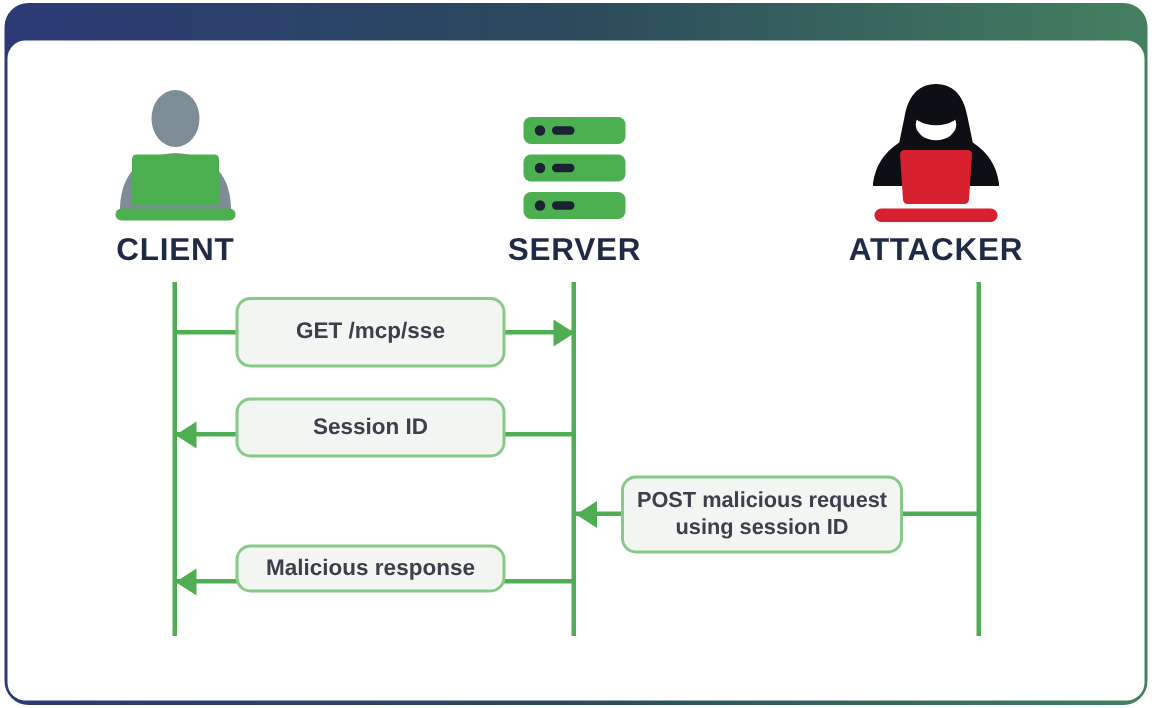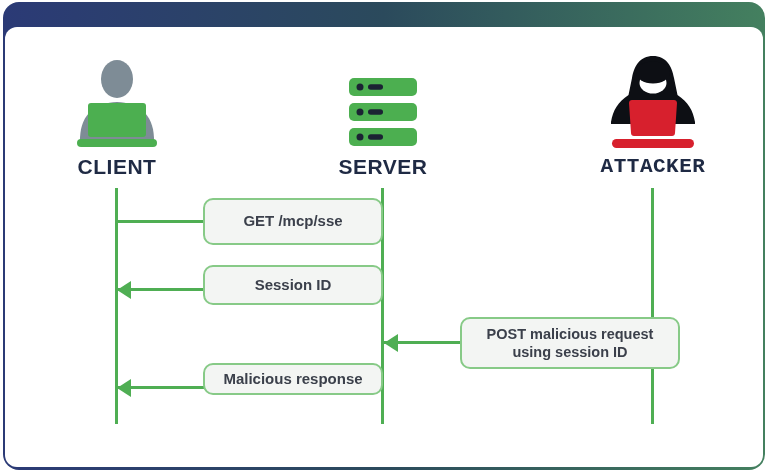--- a/index.html
+++ b/index.html
@@ -23,21 +23,21 @@
     border-radius:16px;
     background:linear-gradient(90deg,var(--gradient-start) 0%,var(--gradient-mid) 50%,var(--gradient-end) 100%);}
   .card{position:absolute;left:2px;right:2px;top:25px;bottom:3px;
     background:#ffffff;border-radius:12px;}
   .stage{position:absolute;left:0;top:0;width:768px;height:472px;}
 
   .actor{position:absolute;width:160px;top:52px;display:flex;
     flex-direction:column;align-items:center;}
   .actor-client{left:37px;}
   .actor-server{left:303px;}
-  .actor-attacker{left:573px;font-family:Liberation Mono, monospace;}
+  .actor-attacker{left:544px;}
   .actor-icon{height:96px;display:flex;align-items:flex-end;justify-content:center;}
   .actor-label{margin-top:7px;font-size:21px;font-weight:700;
     letter-spacing:0.5px;color:var(--label-navy);}
 
   .lifeline{position:absolute;width:3px;top:188px;height:236px;
     background:var(--line-green);z-index:0;}
   .lifeline-client{left:115px;}
   .lifeline-server{left:381px;}
   .lifeline-attacker{left:651px;}
 
@@ -46,24 +46,24 @@
     border-top:9px solid transparent;border-bottom:9px solid transparent;
     border-left:14px solid var(--line-green);}
   .arrow-left{position:absolute;width:0;height:0;z-index:1;
     border-top:9px solid transparent;border-bottom:9px solid transparent;
     border-right:14px solid var(--line-green);}
 
   .msg-box{position:absolute;z-index:2;background:var(--box-fill);
     border:2px solid var(--box-border);border-radius:10px;
     display:flex;align-items:center;justify-content:center;text-align:center;
     font-size:15px;font-weight:600;color:var(--text-dark);line-height:1.25;
-    padding:2px 4px;margin-left:46px;}
+    padding:2px 4px;}
   .msg-box-1{left:157px;top:198px;width:180px;height:47px;}
   .msg-box-2{left:157px;top:265px;width:180px;height:40px;}
-  .msg-box-3{left:414px;top:317px;width:220px;height:52px;font-size:14.5px;}
+  .msg-box-3{left:414px;top:317px;width:188px;height:52px;font-size:14.5px;}
   .msg-box-4{left:157px;top:363px;width:180px;height:32px;}
 
   
   .fill-gray{fill:var(--client-gray);}
   .fill-green{fill:#4caf50;}
   .fill-dark{fill:var(--icon-dark);}
   .fill-black{fill:var(--hood-black);}
   .fill-red{fill:var(--attacker-red);}
   .fill-white{fill:#ffffff;}
 </style>

